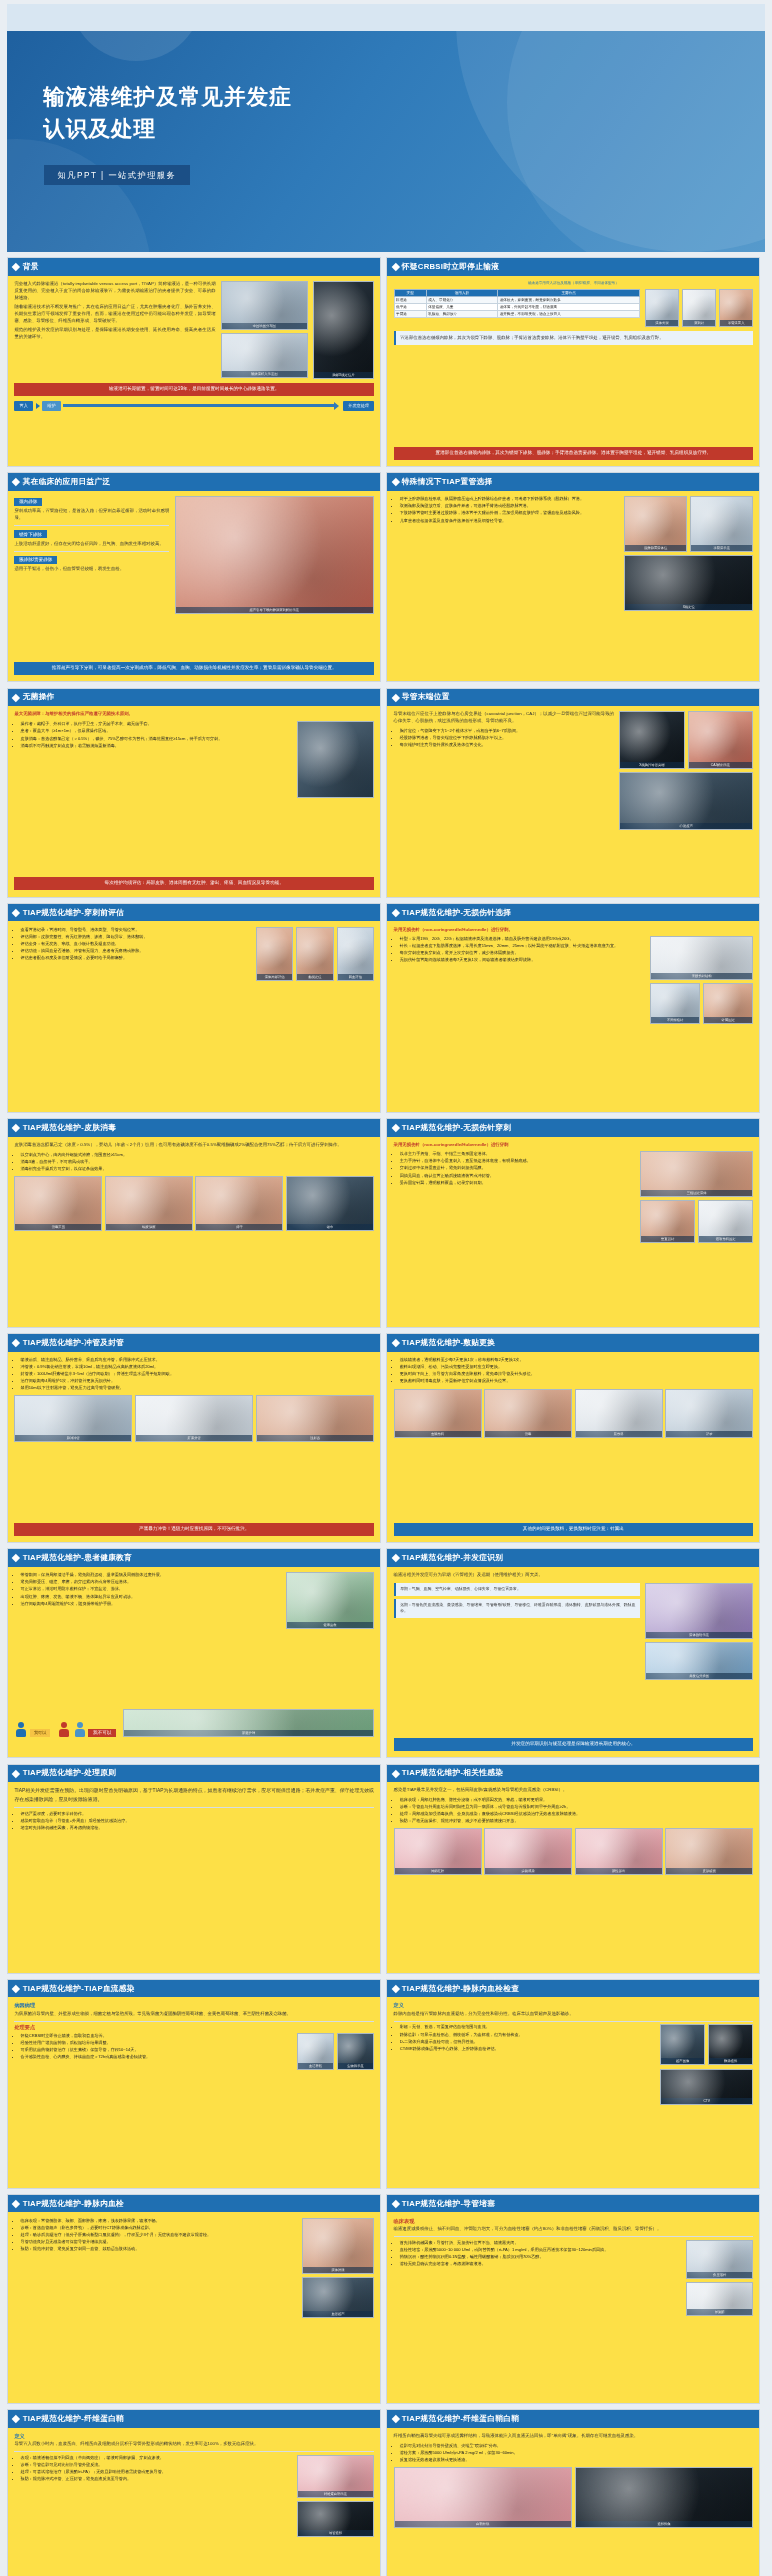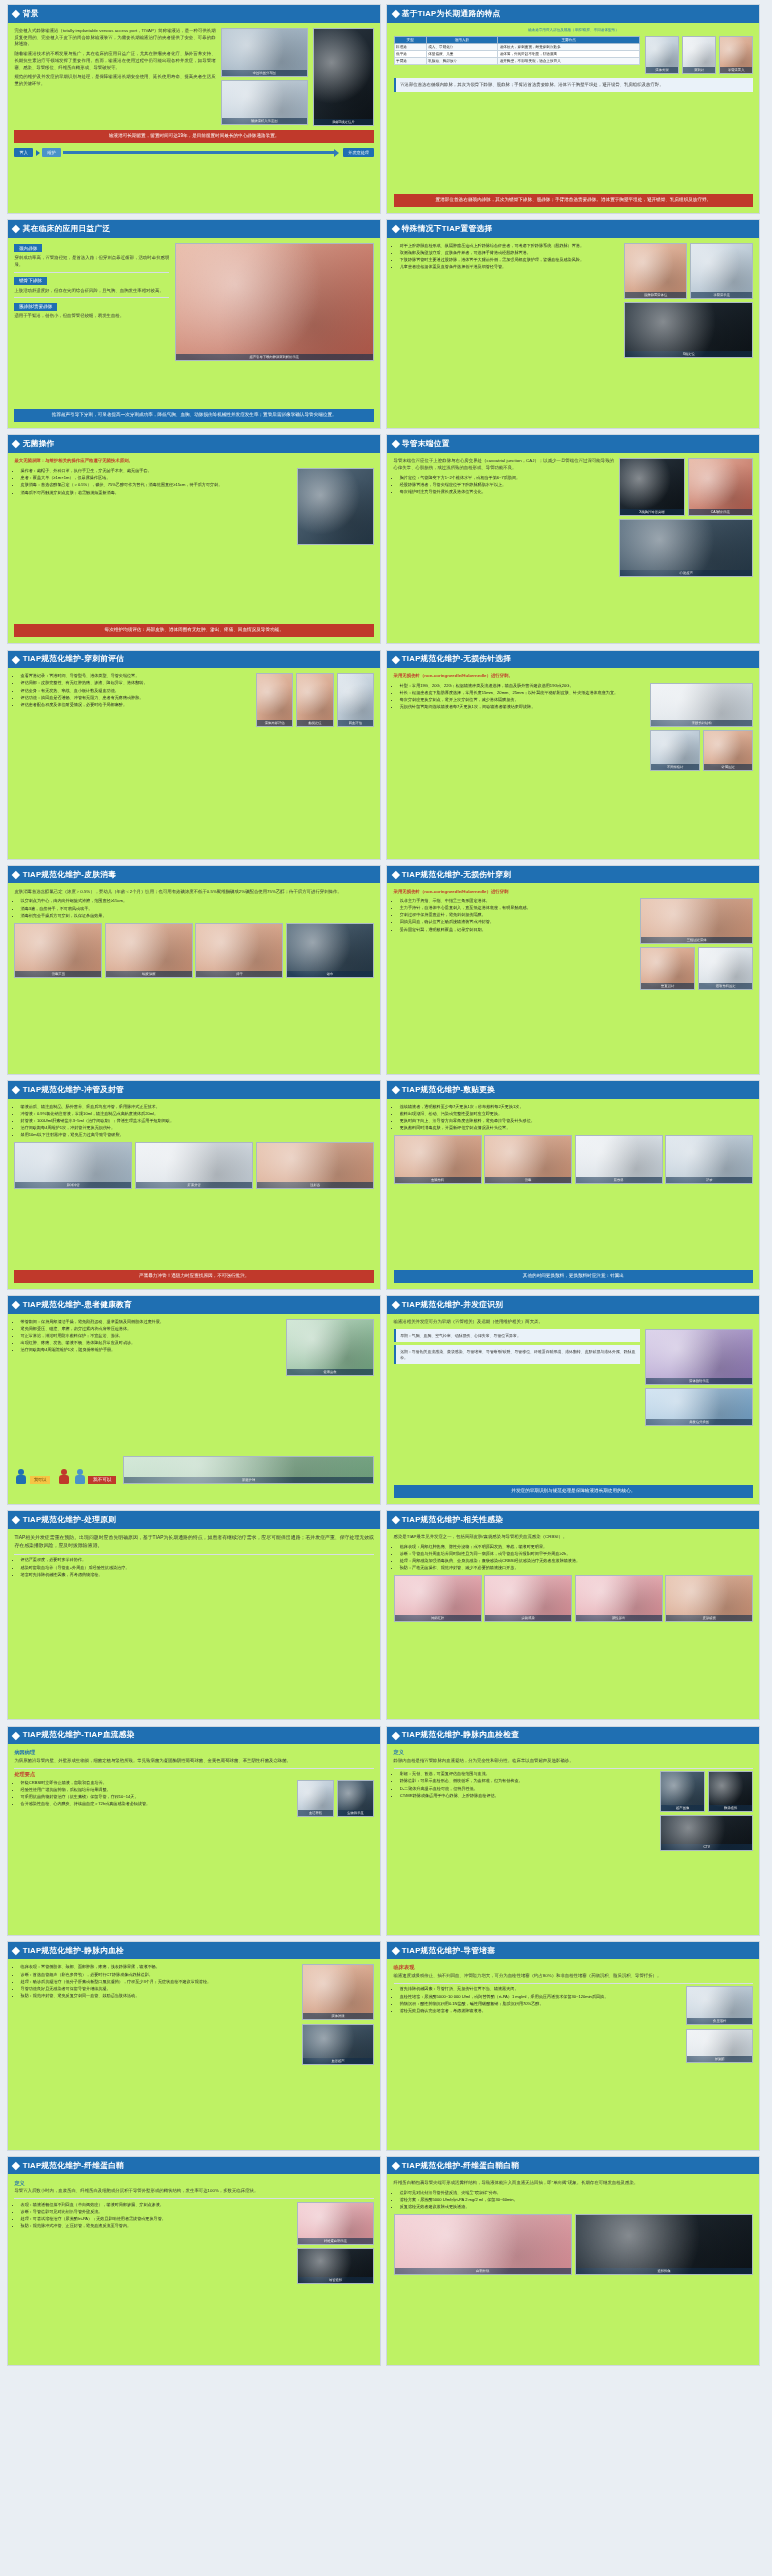--- a/index.html
+++ b/index.html
@@ -5,21 +5,21 @@
   * { box-sizing: border-box; margin: 0; padding: 0; }
   body {
     width: 773px;
     background: #e9eef3;
     font-family: "Liberation Sans", sans-serif;
     color: #222;
   }
   .deck { width: 773px; padding: 4.1px 0 0 0; }
   .row { display: flex; gap: 5.2px; padding: 0 7.2px 5.2px 7.2px; }
   .slide {
-    background: #bef264;
+    background: #fde047;
     border: 0.5px solid #cfd8e0;
     position: relative;
     overflow: hidden;
   }
   .slide.half { width: 374px; height: 210px; }
 
   
   .title-slide {
     width: 758px; height: 248px; margin: 0 7.2px 5.2px 7.2px;
     background: linear-gradient(125deg,#1e5f9e 0%,#2f7ab9 45%,#4a93c9 100%);
@@ -156,20 +156,32 @@
   .person .head { width: 6.2px; height: 6.2px; border-radius: 50%; background: #1f6fb2; margin: 0 auto 0.5px; }
   .person .body { width: 10.3px; height: 8.2px; background: #1f6fb2; border-radius: 3.1px 3.1px 1.5px 1.5px; margin: 0 auto; }
   .person.r .head, .person.r .body { background: #c0392b; }
   .person.g .head, .person.g .body { background: #4a93c9; }
 </style>
 </head>
 <body>
 
 <div class="deck">
 
+  <div class="title-slide">
+    <div class="wave tw1"></div>
+    <div class="wave tw2"></div>
+    <div class="wave tw3"></div>
+    <div class="wave tw4"></div>
+    <div class="title-band"></div>
+    <div class="title-main">
+      <div>输液港维护及常见并发症</div>
+      <div>认识及处理</div>
+    </div>
+    <div class="title-sub">知凡PPT | 一站式护理服务</div>
+  </div>
 
   <div class="row">
     <div class="slide half">
       <div class="s-head">
         <div class="bullet"></div>
         <div class="txt">背景</div>
       </div>
       <div class="s-body">
         <div class="two-col">
           <div style="flex:1">
@@ -198,21 +210,21 @@
           <span class="chip alt">维护</span>
           <div class="arrow-long"></div>
           <span class="chip" style="margin-left:6.2px">并发症处理</span>
         </div>
       </div>
     </div>
 
     <div class="slide half">
       <div class="s-head">
         <div class="bullet"></div>
-        <div class="txt">基于TIAP为长期通路的特点</div>
+        <div class="txt">怀疑CRBSI时立即停止输液</div>
       </div>
       <div class="s-body">
         <div class="p xs" style="text-align:center;color:#1f6fb2;margin-bottom:2.6px">输液港常用置入部位及规格（单腔/双腔、不同港体型号）</div>
         <div class="two-col">
           <div style="flex:1">
             <table class="tb">
               <tbody>
                   <tr>
                 <th>类型</th>
                 <th>适用人群</th>

